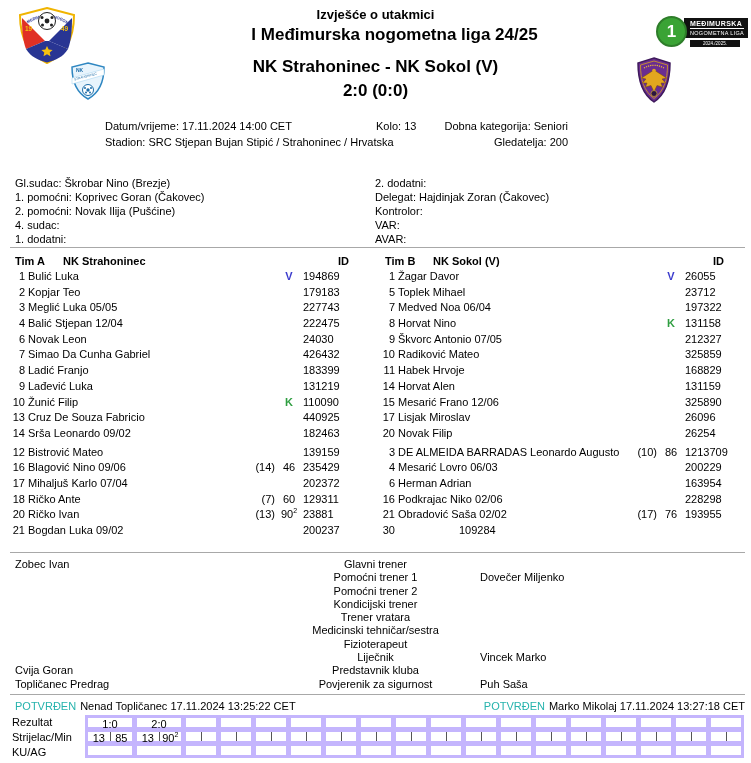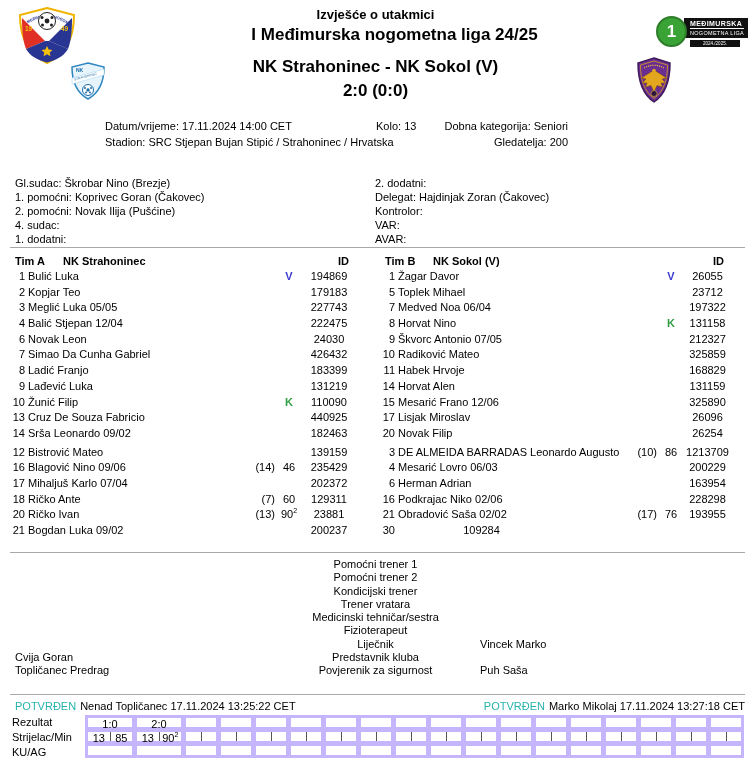--- a/index.html
+++ b/index.html
@@ -45,21 +45,21 @@
   .tlabel{width:48px;}
   .tname{flex:1;}
   .tid{width:52px;text-align:right;padding-right:6px;}
   .plist{display:block;}
   .subs{margin-top:3px;}
   .prow{display:flex;height:15.7px;line-height:15.7px;white-space:nowrap;}
   .pnum{width:17px;text-align:right;}
   .pname{flex:1;padding-left:3px;overflow:hidden;}
   .psub{width:36px;text-align:right;}
   .pmin{width:28px;text-align:center;}
-  .pid{width:52px;text-align:center;}
+  .pid{width:52px;text-align:left;}
   .team-b .pid{width:45px;}
   .badge{font-weight:bold;}
   .badge-v{color:var(--goalkeeper-v,#3c3ccd);}
   .badge-k{color:var(--captain-k,#2f9e41);}
   sup{font-size:7px;line-height:0;}
 
   
   .staff{position:absolute;top:558px;left:0;width:751px;}
   .staff-row{position:relative;height:13.3px;line-height:13.3px;}
   .sa{position:absolute;left:15px;}
@@ -482,20 +482,25 @@
           <span class="pmin"><span></span><sup></sup><span class="badge"></span></span>
           <span class="pid">109284</span>
         </div>
       </div>
   </div>
 
   <div class="divider" style="top:552px;"></div>
 
   <div class="staff">
 
+      <div class="staff-row">
+        <span class="sa">Zobec Ivan</span>
+        <span class="srole">Glavni trener</span>
+        <span class="sb">Dovečer Miljenko</span>
+      </div>
 
       <div class="staff-row">
         <span class="sa"></span>
         <span class="srole">Pomoćni trener 1</span>
         <span class="sb"></span>
       </div>
 
       <div class="staff-row">
         <span class="sa"></span>
         <span class="srole">Pomoćni trener 2</span>

